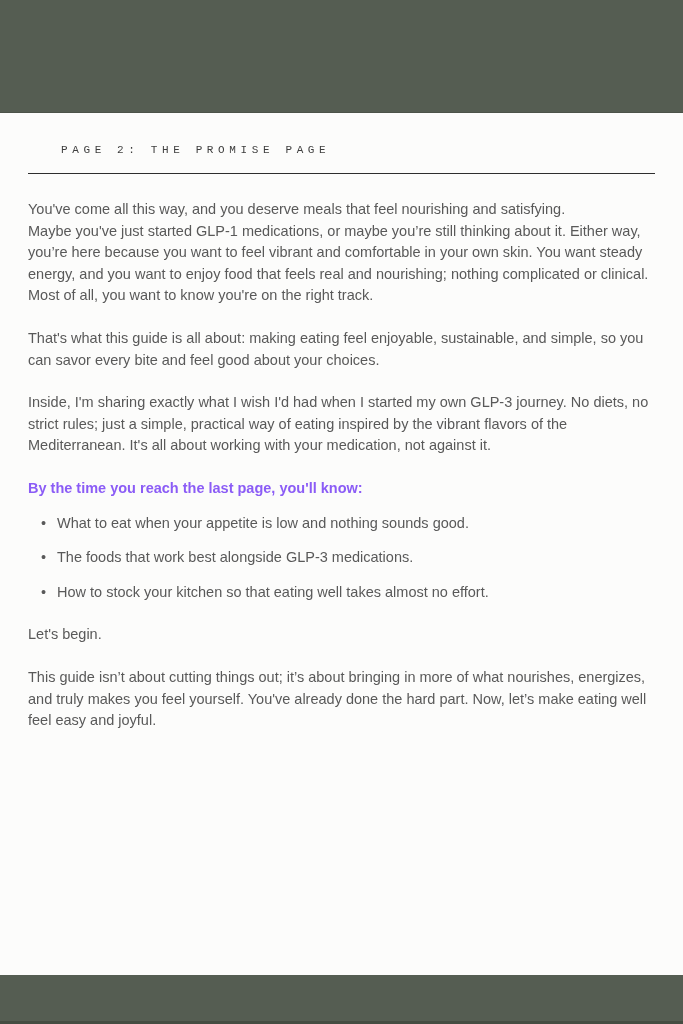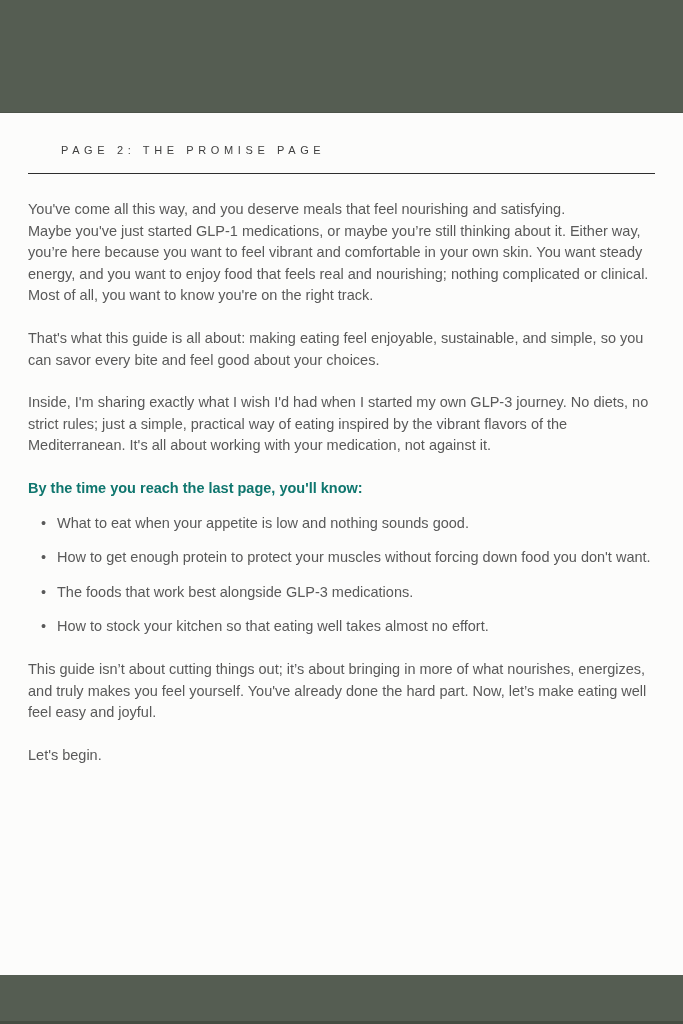--- a/index.html
+++ b/index.html
@@ -32,20 +32,21 @@
   .content {
     padding: 31px 28px 0 28px;
   }
   .kicker {
     margin-left: 33px;
     font-size: 11px;
     font-weight: 500;
     letter-spacing: 0.42em;
     color: #3e3e3e;
     white-space: nowrap;
+    font-family: Liberation Mono, monospace;
   }
   .rule {
     border: none;
     border-top: 1.6px solid #2e2e2e;
     margin-top: 17px;
   }
   .body-text, .list li {
     font-size: 14.5px;
     line-height: 21.6px;
     color: #595959;
@@ -57,21 +58,21 @@
   .body-text + .body-text,
   .list-heading,
   .closing,
   .signoff {
     margin-top: 21px;
   }
   .list-heading {
     font-size: 14.5px;
     line-height: 21.6px;
     font-weight: bold;
-    color: #0f766e;
+    color: #8b5cf6;
   }
   .list {
     list-style: none;
     margin-top: 1px;
   }
   .list li {
     position: relative;
     padding-left: 29px;
     margin-top: 13px;
   }
@@ -100,26 +101,25 @@
 Maybe you've just started GLP-1 medications, or maybe you’re still thinking about it. Either way, you’re here because you want to feel vibrant and comfortable in your own skin. You want steady energy, and you want to enjoy food that feels real and nourishing; nothing complicated or clinical. Most of all, you want to know you're on the right track.</p>
 
     <p class="body-text">That's what this guide is all about: making eating feel enjoyable, sustainable, and simple, so you can savor every bite and feel good about your choices.</p>
 
     <p class="body-text">Inside, I'm sharing exactly what I wish I'd had when I started my own GLP-3 journey. No diets, no strict rules; just a simple, practical way of eating inspired by the vibrant flavors of the Mediterranean. It's all about working with your medication, not against it.</p>
 
     <div class="list-heading">By the time you reach the last page, you'll know:</div>
 
     <ul class="list">
       <li>What to eat when your appetite is low and nothing sounds good.</li>
-      <li>How to get enough protein to protect your muscles without forcing down food you don't want.</li>
       <li>The foods that work best alongside GLP-3 medications.</li>
       <li>How to stock your kitchen so that eating well takes almost no effort.</li>
     </ul>
 
+    <p class="body-text signoff">Let's begin.</p>
+
     <p class="body-text closing">This guide isn’t about cutting things out; it’s about bringing in more of what nourishes, energizes, and truly makes you feel yourself. You've already done the hard part. Now, let’s make eating well feel easy and joyful.</p>
-
-    <p class="body-text signoff">Let's begin.</p>
 
   </div>
 
   <div class="band band-bottom"></div>
 
 </div>
 
 </body></html>

